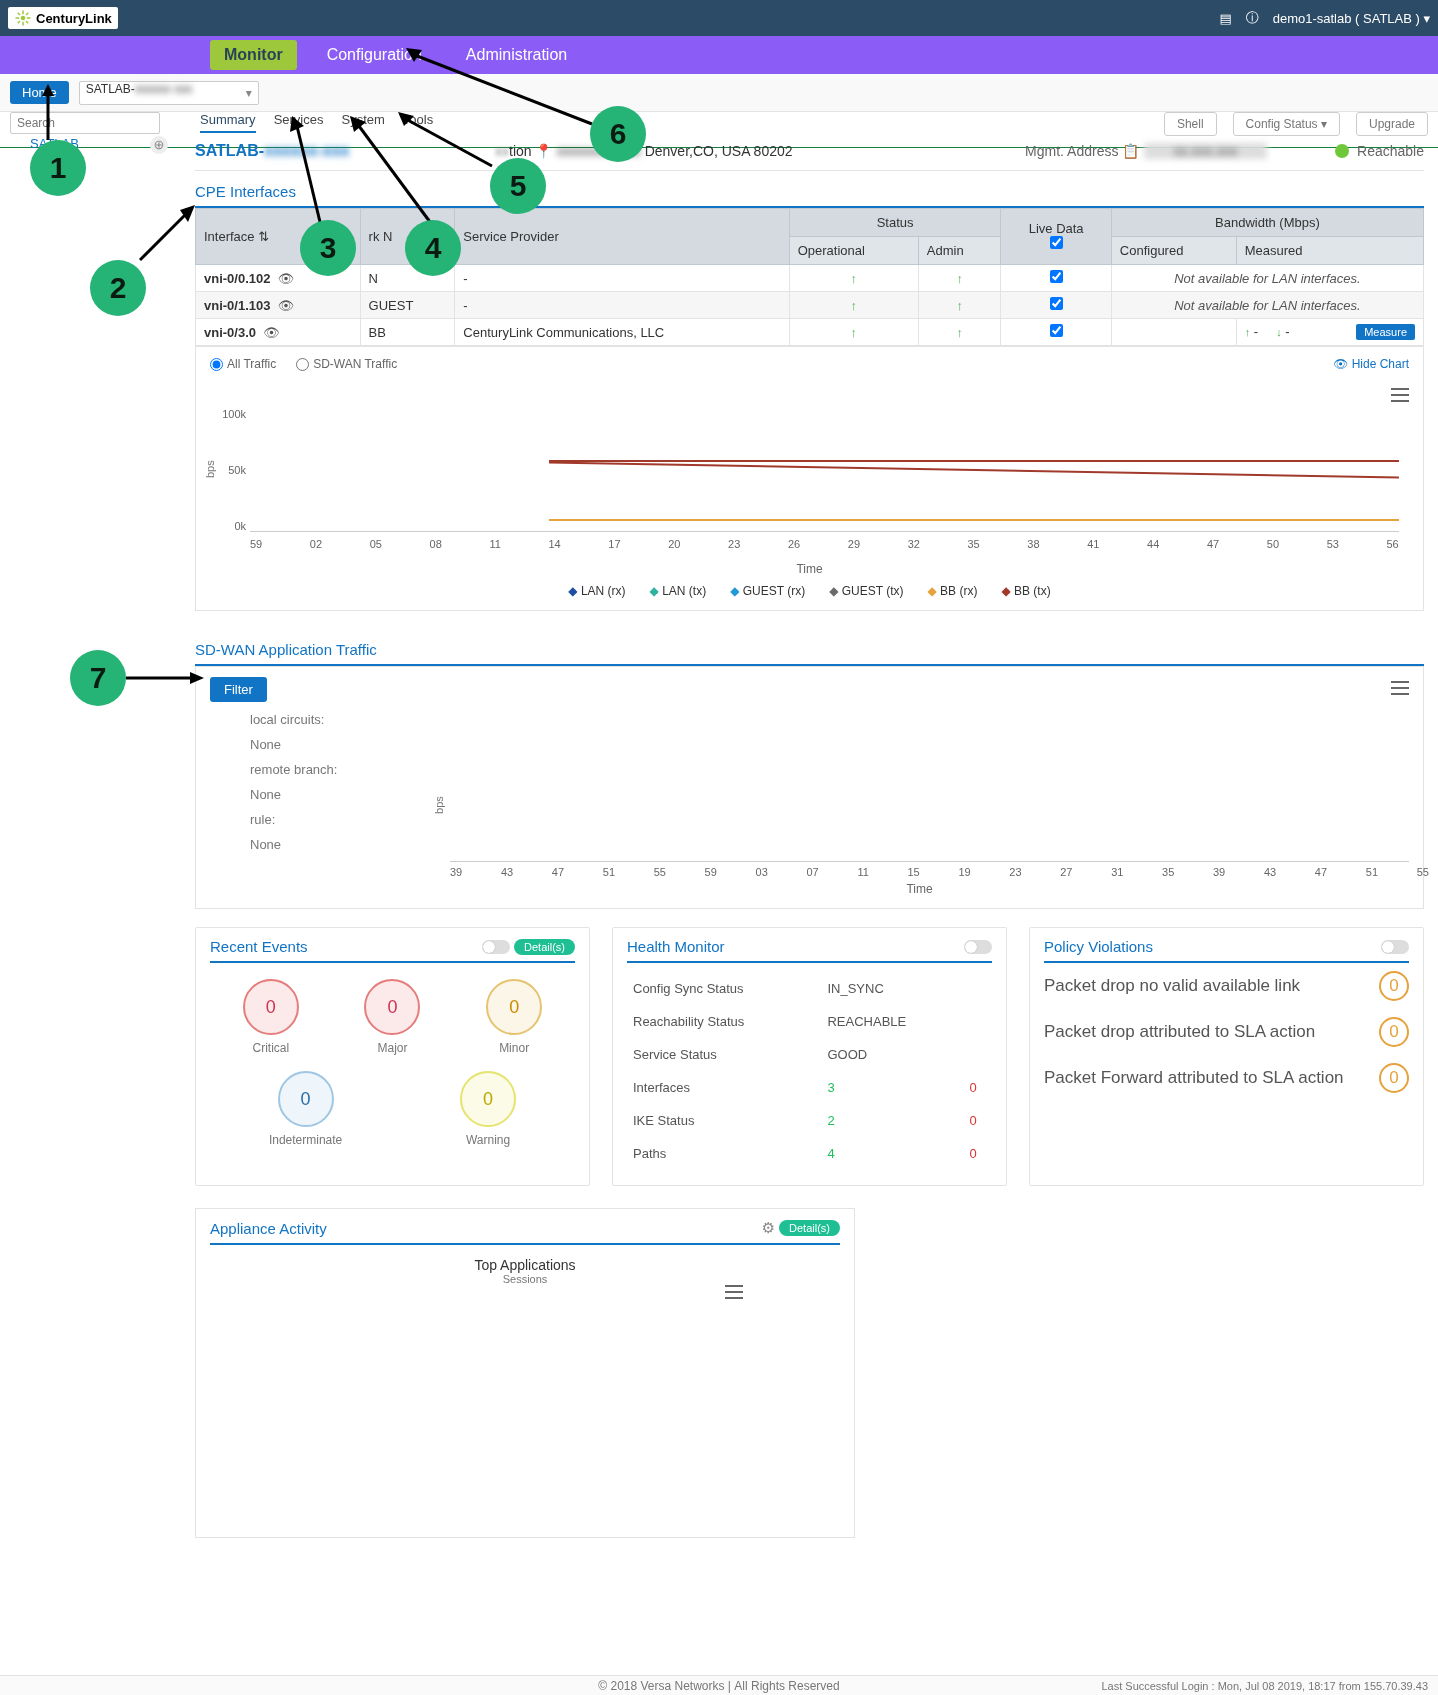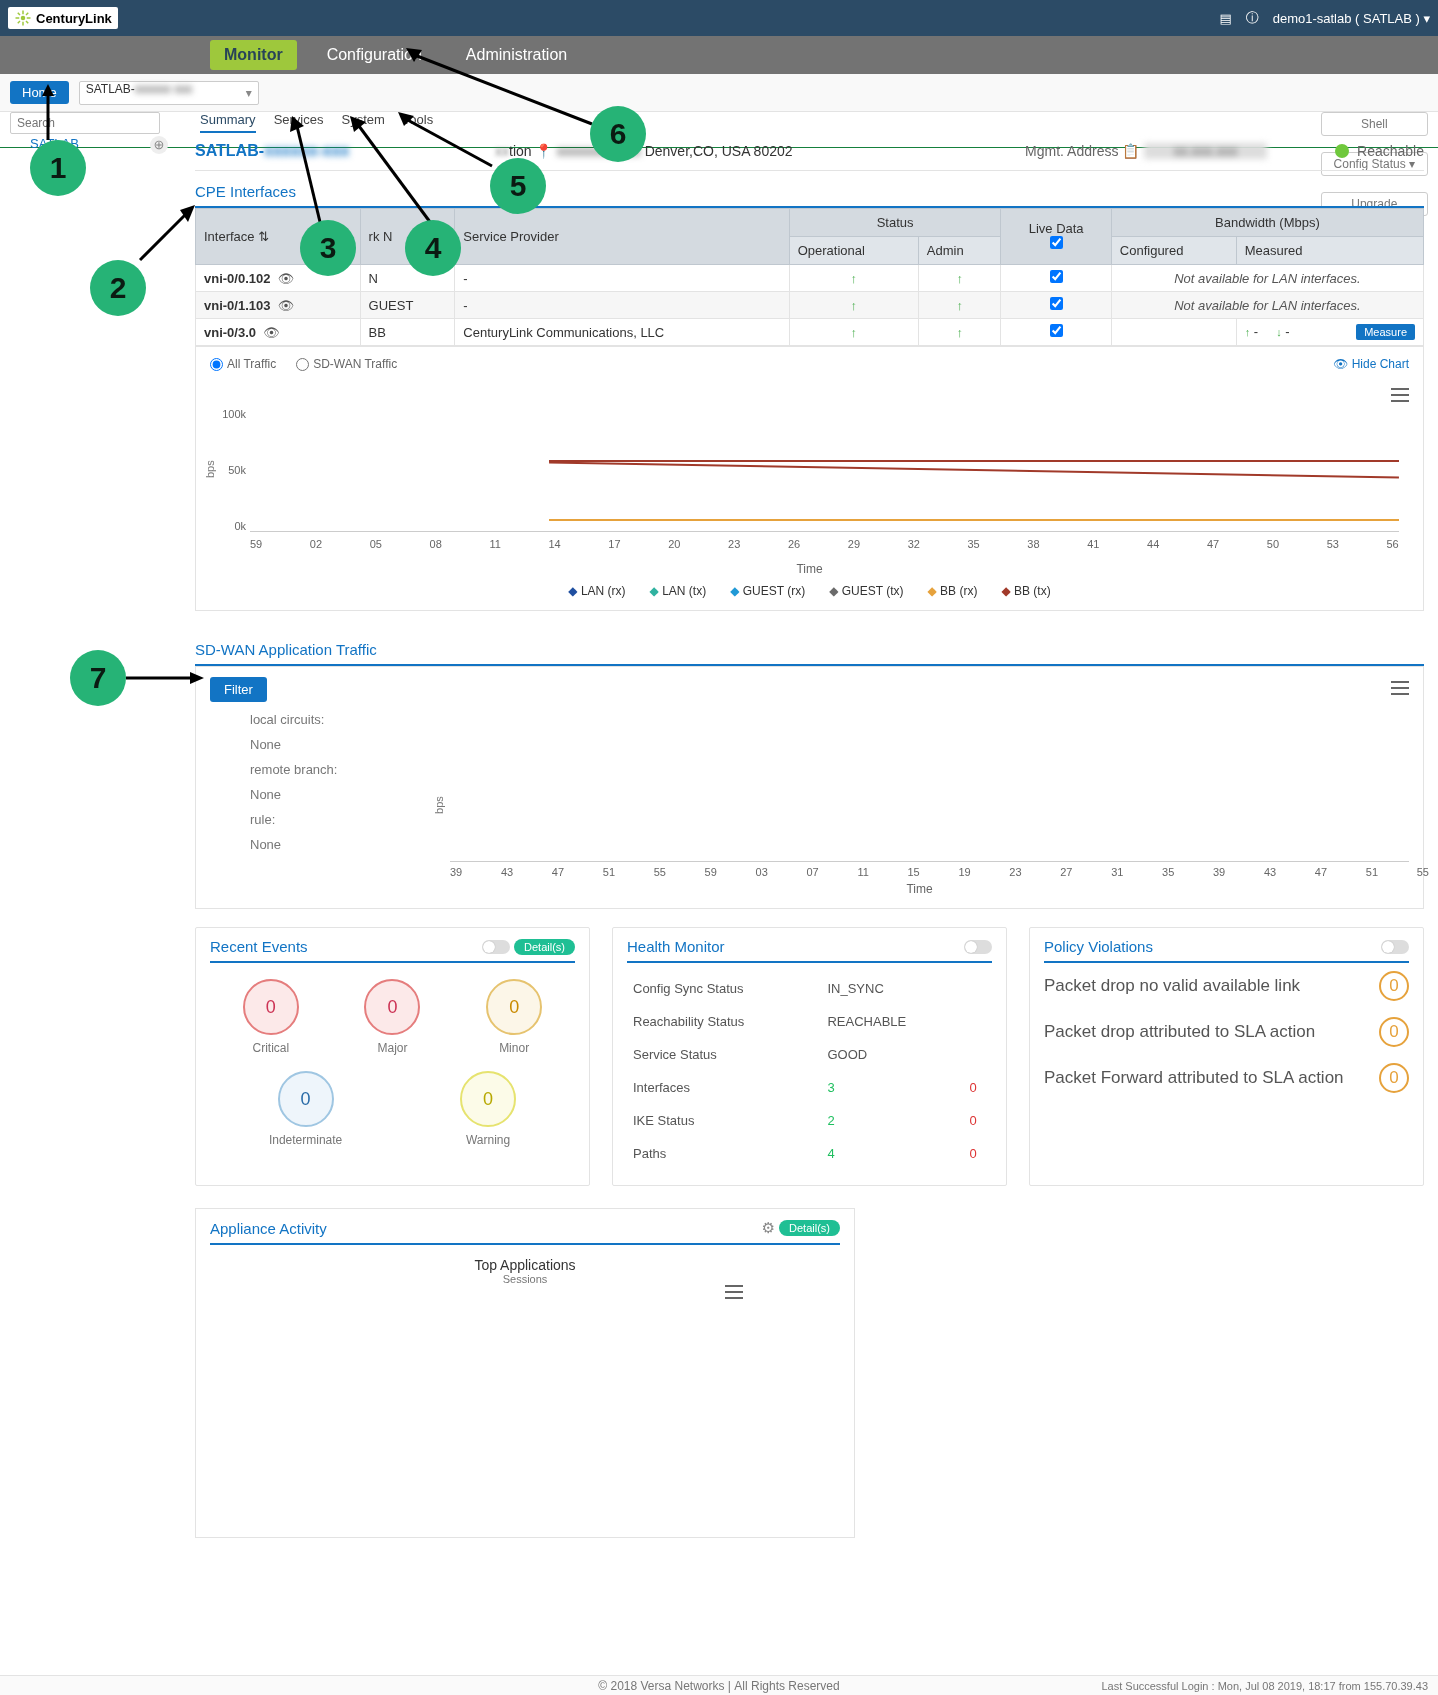--- a/index.html
+++ b/index.html
@@ -4,35 +4,35 @@
 <style>
 * { box-sizing: border-box; margin: 0; padding: 0; }
 body { font-family: Arial, Helvetica, sans-serif; font-size: 12px; color: #333; background: #fff; width: 1438px; height: 1695px; overflow: hidden; position: relative; }
 
 .topbar { background: #2c4b66; color: #fff; height: 36px; display: flex; align-items: center; padding: 0 8px; }
 .logo { background: #fff; color: #000; padding: 2px 6px; border-radius: 2px; display: flex; align-items: center; font-size: 13px; font-weight: bold; }
 .logo svg { width: 18px; height: 18px; margin-right: 4px; }
 .topbar-right { margin-left: auto; display: flex; align-items: center; gap: 14px; font-size: 13px; }
 .topbar-right .caret::after { content: " ▾"; }
 
-.navbar { background: #737373; color: #fff; height: 38px; display: flex; align-items: center; padding-left: 210px; gap: 16px; font-size: 16px; }
+.navbar { background: #8b5cf6; color: #fff; height: 38px; display: flex; align-items: center; padding-left: 210px; gap: 16px; font-size: 16px; }
 .nav-item { padding: 6px 14px; border-radius: 3px; cursor: pointer; }
 .nav-item.active { background: #9ec83c; color: #284358; font-weight: bold; }
 
 .subbar { background: #f9f9f9; border-bottom: 1px solid #e3e3e3; height: 38px; display: flex; align-items: center; padding: 0 10px; }
 .home-btn { background: #1274c4; color: #fff; border: none; padding: 4px 12px; border-radius: 3px; font-size: 13px; cursor: pointer; }
 .device-select { margin-left: 10px; width: 180px; height: 24px; border: 1px solid #ccc; border-radius: 2px; padding: 0 6px; font-size: 12px; background: #fff; position: relative; }
 .device-select::after { content: "▾"; position: absolute; right: 6px; top: 4px; color: #888; }
 
 .row2 { display: flex; align-items: flex-start; padding: 0 10px; height: 36px; border-bottom: 1px solid #15803d; }
 .search { width: 150px; height: 22px; border: 1px solid #ccc; border-radius: 2px; padding: 0 6px; font-size: 12px; }
 .tabs { display: flex; gap: 18px; margin-left: 40px; }
 .tab { cursor: pointer; color: #444; font-size: 13px; padding-bottom: 4px; }
 .tab.active { border-bottom: 2px solid #1274c4; color: #2c4b66; }
-.row2-right { margin-left: auto; display: flex; gap: 16px; flex-direction: column; }
+.row2-right { margin-left: auto; display: flex; gap: 16px; }
 .btn-outline { border: 1px solid #ccc; background: #fff; color: #777; padding: 4px 12px; border-radius: 3px; font-size: 12px; cursor: pointer; }
 
 .leftcol { position: absolute; left: 10px; top: 132px; width: 160px; }
 .tree-item { color: #1274c4; font-size: 13px; padding: 4px 0 4px 20px; }
 .plus-circle { position: absolute; left: 140px; top: 4px; width: 18px; height: 18px; border-radius: 50%; background: #eee; text-align: center; line-height: 18px; color: #888; font-size: 13px; }
 
 .main { position: absolute; left: 195px; top: 132px; right: 14px; }
 
 .device-header { display: flex; align-items: center; padding: 10px 0; border-bottom: 1px solid #e3e3e3; font-size: 14px; }
 .device-header .dname { color: #1274c4; font-weight: bold; font-size: 16px; width: 300px; }

